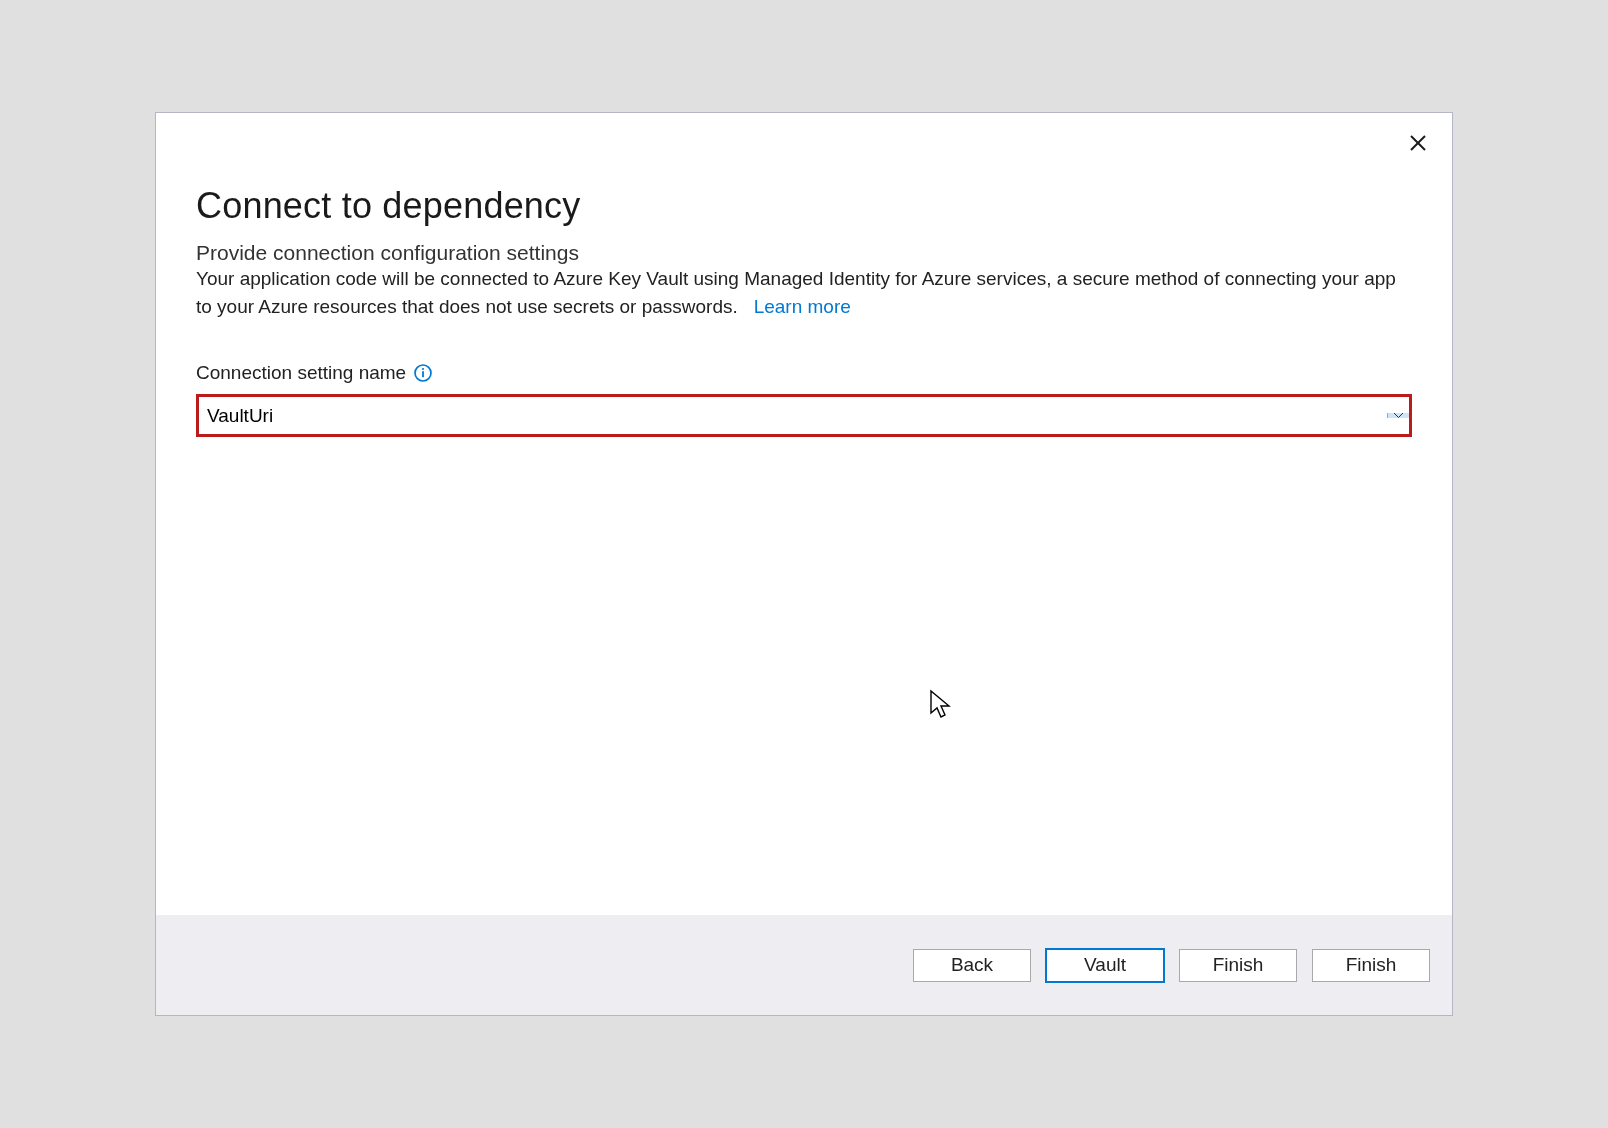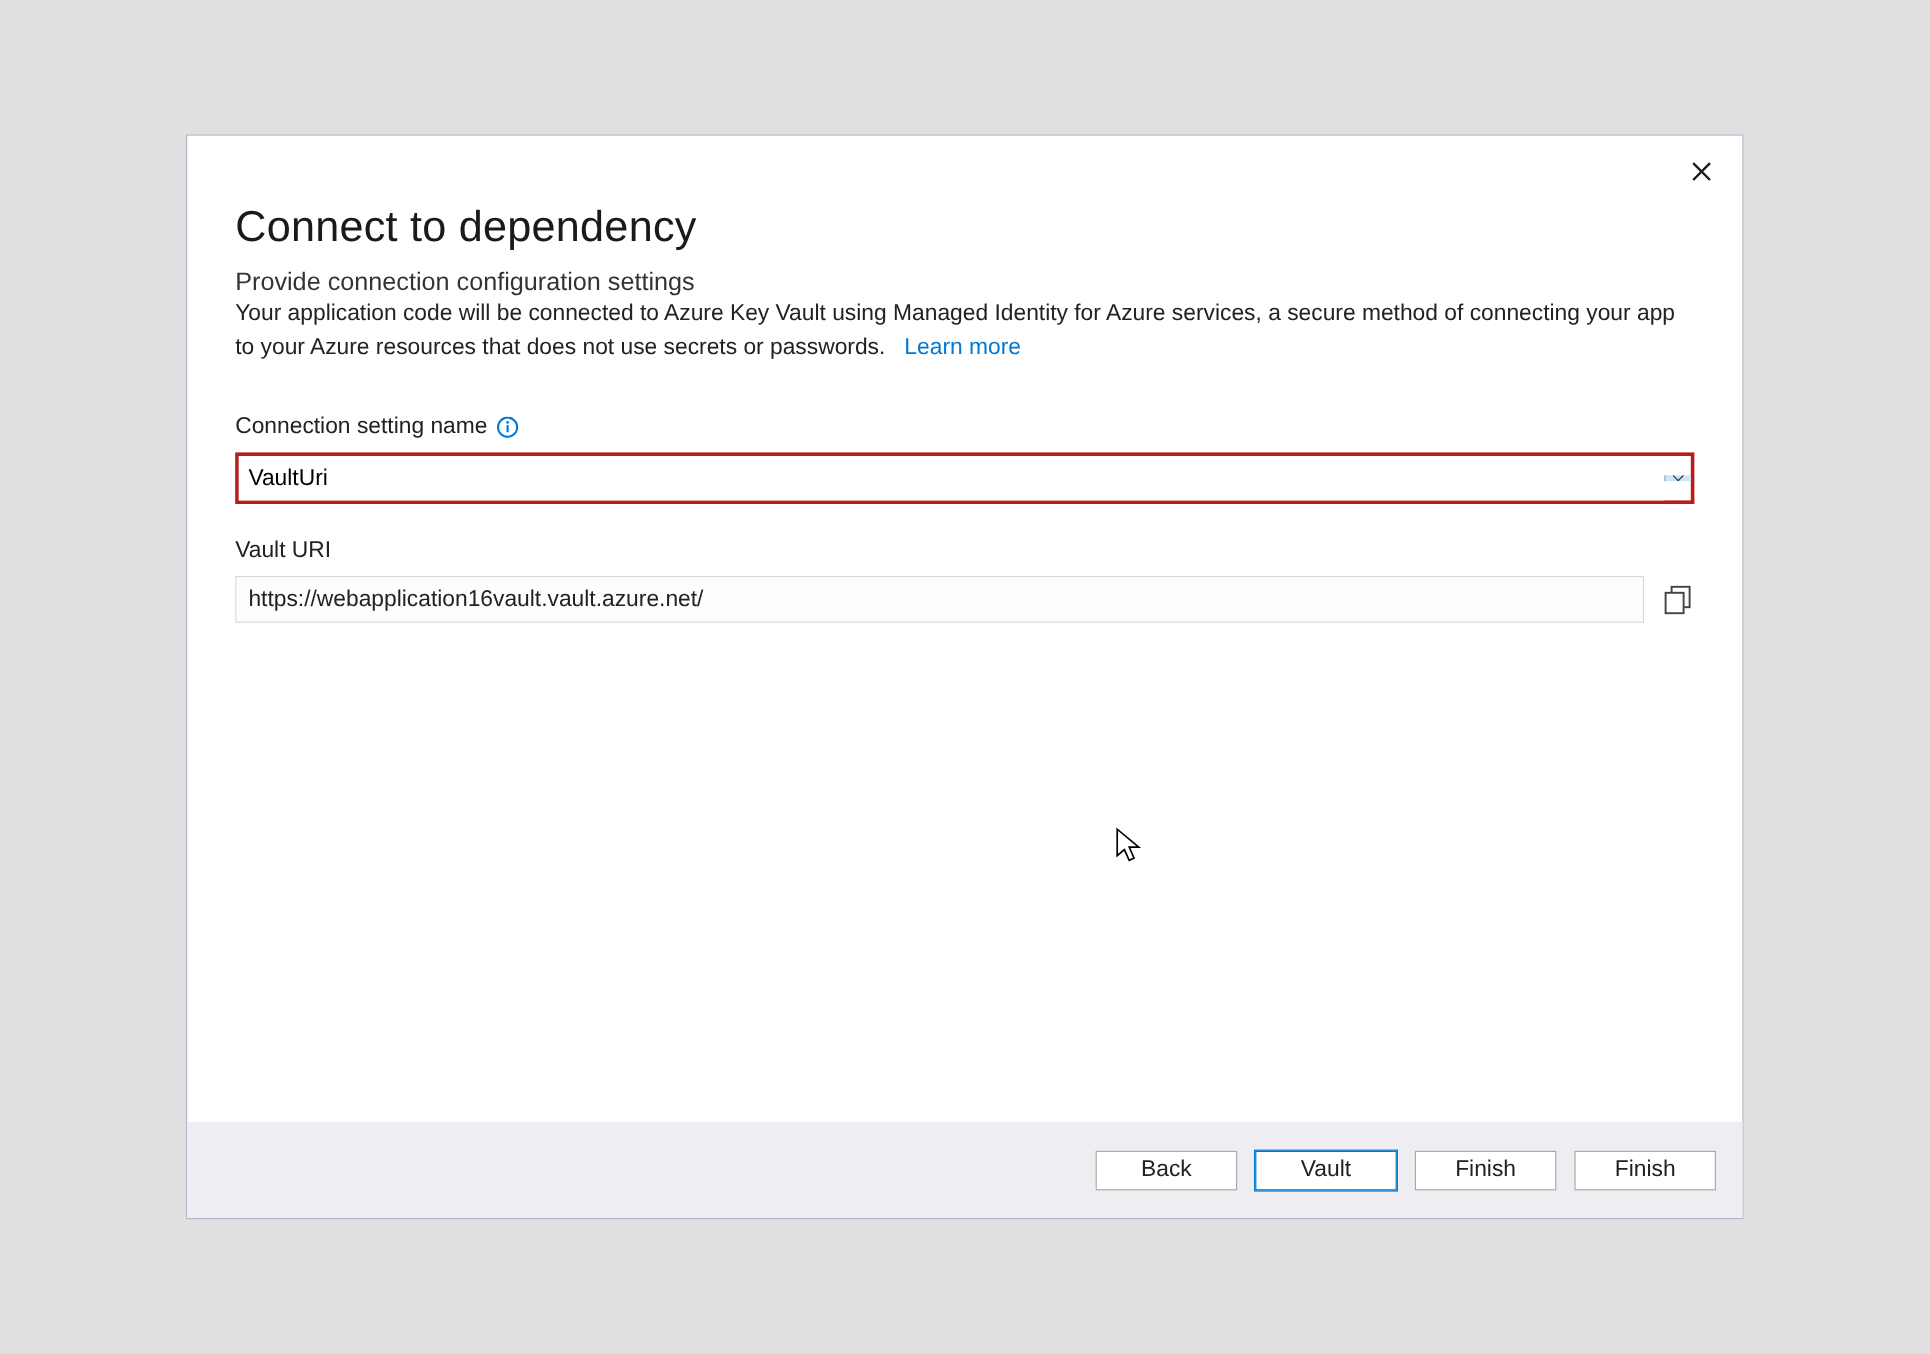--- a/index.html
+++ b/index.html
@@ -37,21 +37,21 @@
       justify-content: center;
     }
     .close-btn svg {
       width: 18px;
       height: 18px;
       stroke: #1a1a1a;
       stroke-width: 2;
     }
     .content {
       flex: 1;
-      padding: 55px 40px 0 40px;
+      padding: 72px 40px 0 40px;
       display: flex;
       flex-direction: column;
     }
     .title {
       font-size: 36px;
       font-weight: 300;
       color: #1a1a1a;
       margin-bottom: 14px;
       letter-spacing: 0.2px;
     }
@@ -154,21 +154,21 @@
       flex: 1;
     }
     .additional-settings {
       color: #0078d4;
       font-size: 19px;
       cursor: pointer;
       margin-bottom: 22px;
     }
     .button-bar {
       background: #eeeef2;
-      height: 80px;
+      height: 100px;
       display: flex;
       align-items: center;
       justify-content: flex-end;
       padding: 0 22px;
       gap: 15px;
     }
     .btn {
       width: 118px;
       height: 33px;
       font-size: 19px;
@@ -227,34 +227,20 @@
       <div class="combo-wrapper">
         <input class="combo-input" type="text" value="VaultUri" style="">
         <div class="combo-dropdown">
           <svg viewBox="0 0 9 5">
             <path d="M0,0 L4.5,4.5 L9,0" fill="none" stroke="#333" stroke-width="1"></path>
           </svg>
         </div>
       </div>
     </div>
 
-    <div class="field-group">
-      <div class="field-label-row">
-        <span class="field-label">Vault URI</span>
-      </div>
-      <div class="uri-row">
-        <input class="uri-input" type="text" readonly="" value="https://webapplication16vault.vault.azure.net/" style="">
-        <div class="copy-icon">
-          <svg viewBox="0 0 28 28">
-            <rect x="9" y="3" width="15" height="17" fill="none" stroke="#444" stroke-width="1.6"></rect>
-            <rect x="4" y="8" width="15" height="17" fill="#fff" stroke="#444" stroke-width="1.6"></rect>
-          </svg>
-        </div>
-      </div>
-    </div>
 
     <div class="spacer"></div>
 
   </div>
 
   <div class="button-bar">
     <button class="btn">Back</button>
     <button class="btn focused">Vault</button>
     <button class="btn">Finish</button>
     <button class="btn">Finish</button>

